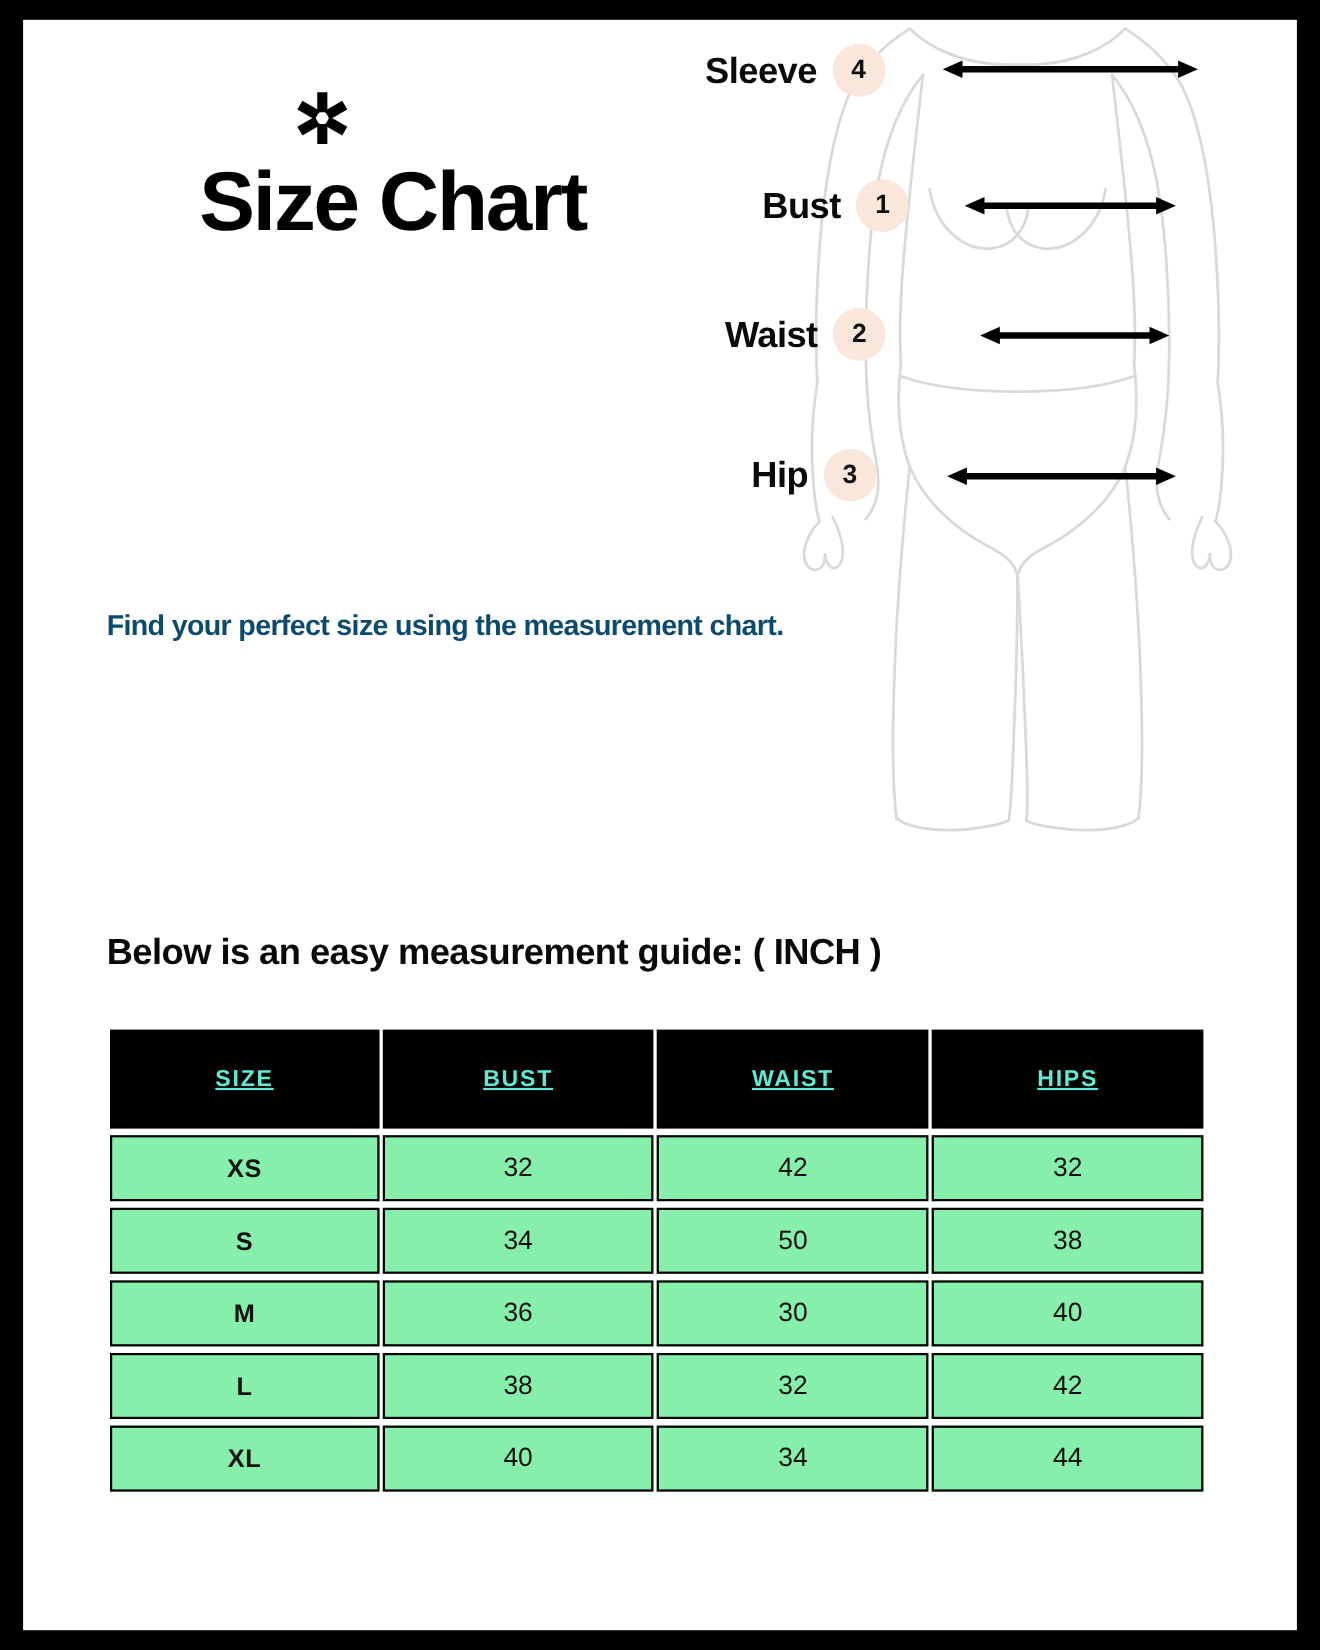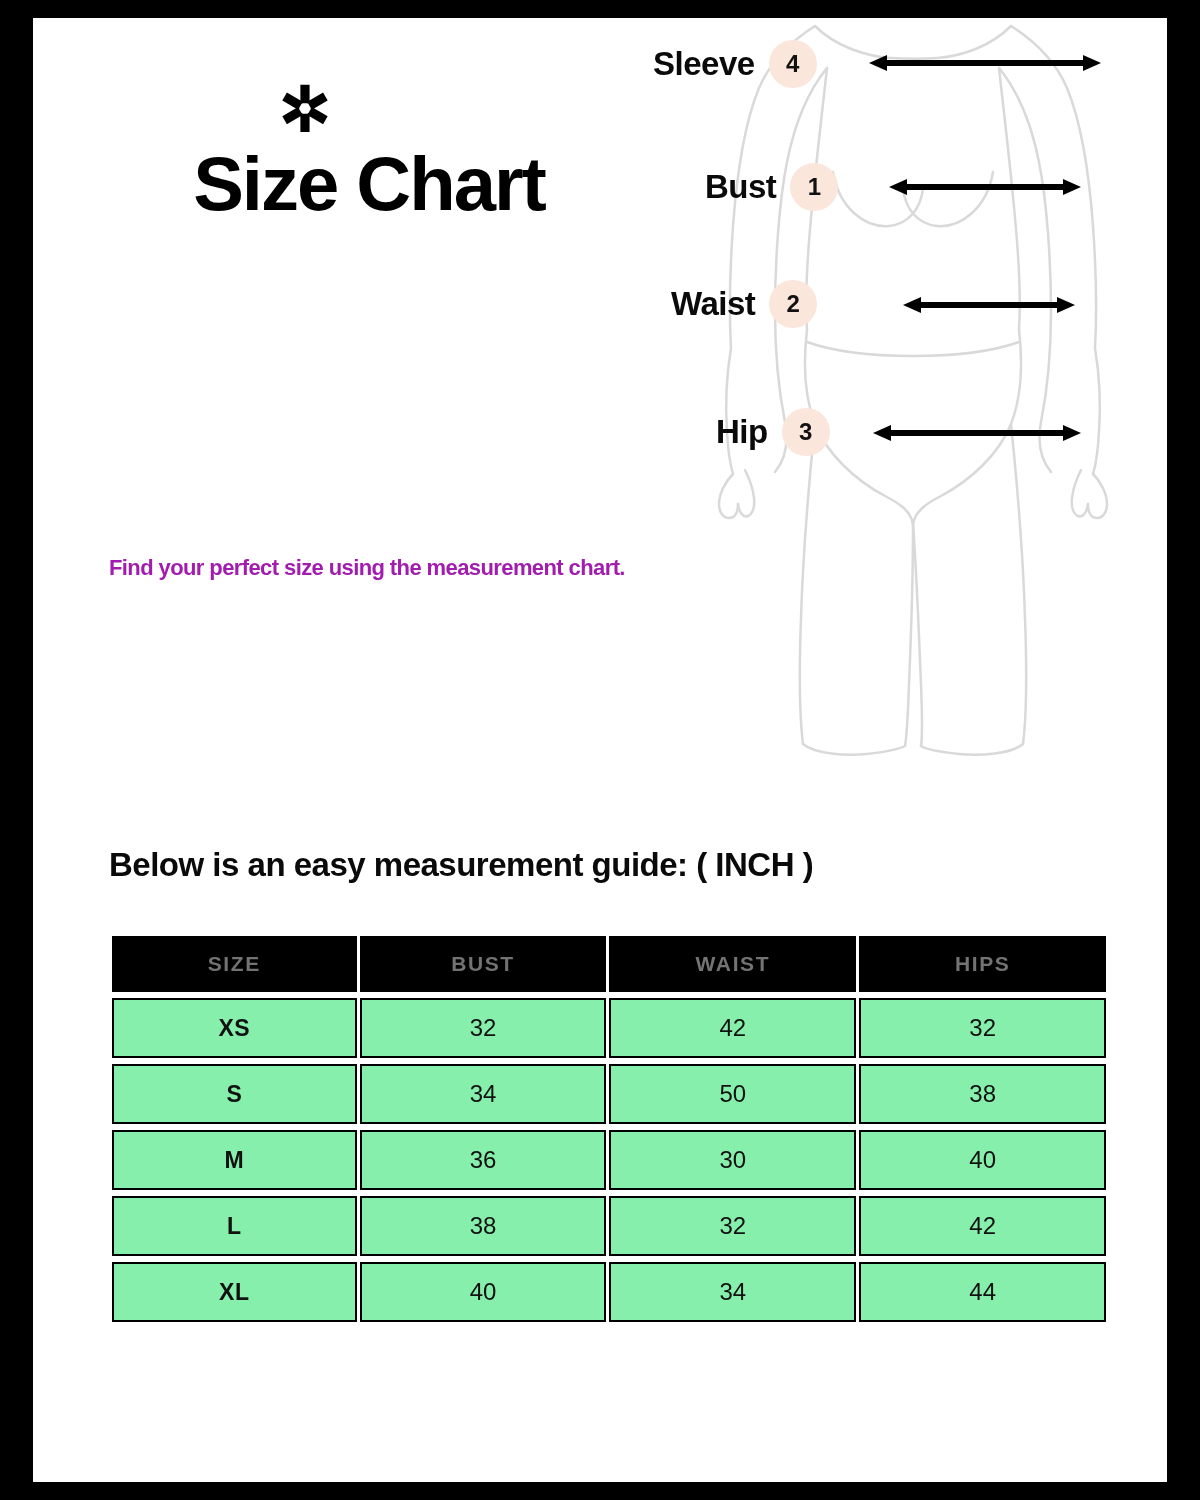--- a/index.html
+++ b/index.html
@@ -10,21 +10,21 @@
   body {
     width: 1200px; height: 1500px;
     font-family: "Liberation Sans", sans-serif;
     color: #111111;
     overflow: hidden;
   }
   .page {
     position: relative;
     width: 1200px; height: 1500px;
     background: #000000;
-    padding: 18px 33px;
+    padding: 18px 21px;
   }
   .sheet {
     position: relative;
     width: 100%; height: 100%;
     background: #ffffff;
     overflow: hidden;
   }
 
   
   .title-block {
@@ -51,25 +51,25 @@
     margin: 4px 0 0 0;
     color: #000;
     text-align: center;
   }
 
   .subtitle {
     position: absolute;
     left: 76px;
     top: 528px;
     width: 680px;
-    font-size: 22px;
+    font-size: 26px;
     font-weight: 800;
     line-height: 44px;
     letter-spacing: -0.6px;
-    color: #a21caf;
+    color: #0c4a6e;
   }
 
   .guide-line {
     position: absolute;
     left: 76px;
     top: 828px;
     font-size: 33px;
     font-weight: 800;
     letter-spacing: -0.5px;
     color: #0a0a0a;
@@ -112,48 +112,49 @@
   }
   .arrow {
     position: absolute;
     height: 22px;
   }
 
   
   #row-sleeve { left: 620px; top: 22px; }
   #row-bust   { left: 672px; top: 145px; }
   #row-waist  { left: 638px; top: 262px; }
-  #row-hip    { left: 683px; top: 390px; }
+  #row-hip    { left: 662px; top: 390px; }
 
   #arrow-sleeve { left: 836px; top: 34px; width: 232px; }
   #arrow-bust   { left: 856px; top: 158px; width: 192px; }
   #arrow-waist  { left: 870px; top: 276px; width: 172px; }
   #arrow-hip    { left: 840px; top: 404px; width: 208px; }
 
   
   .table-wrap {
     position: absolute;
     left: 76px;
     top: 912px;
     width: 1000px;
   }
   table {
     border-collapse: separate;
     border-spacing: 3px 6px;
     width: 100%;
   }
   thead th {
     background: #000000;
-    color: #737373;
+    color: #5eead4;
     font-size: 21px;
     font-weight: 700;
     letter-spacing: 1.6px;
-    height: 56px;
+    height: 90px;
     text-align: center;
     border: 0;
+    text-decoration: underline;
   }
   thead tr th:nth-child(1) { width: 248px; }
   thead tr th:nth-child(2),
   thead tr th:nth-child(3),
   thead tr th:nth-child(4) { width: 250px; }
   tbody td {
     border: 2.5px solid #000000;
     height: 60px;
     text-align: center;
     font-size: 24px;

